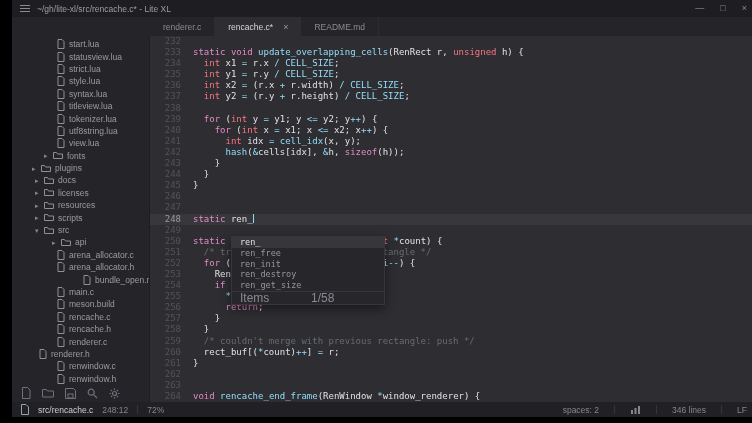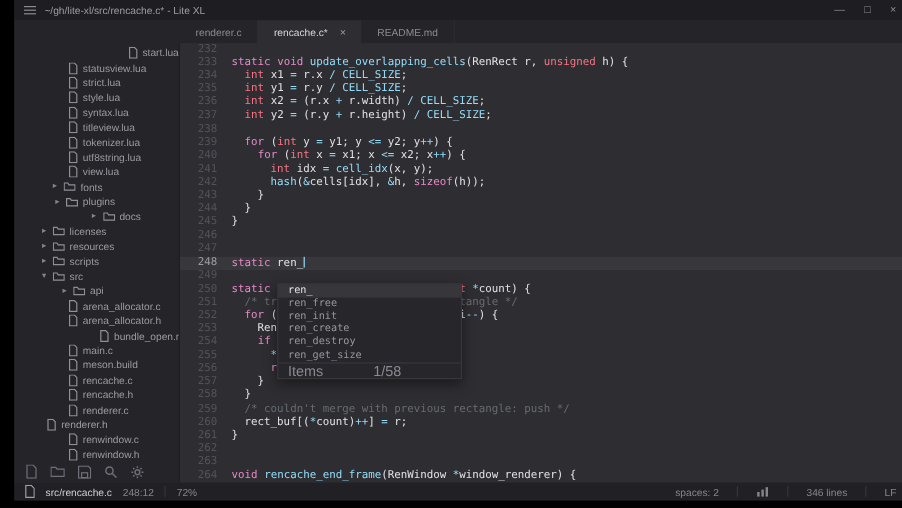--- a/index.html
+++ b/index.html
@@ -90,21 +90,21 @@
           <span class="close">×</span>
         </div>
         <div class="tab">
           <span>README.md</span>
         </div>
       </div>
 
     <div class="main">
       <div class="sidebar">
         <div class="tree">
-            <div class="tree-item" style="padding-left: 45px; justify-content: flex-end;">
+            <div class="tree-item" style="padding-left: 45px;">
               <svg class="ic" width="8" height="10" viewBox="0 0 8 10">
                 <path d="M1 0.5 h4 l2 2 v7 h-6 z" fill="none" stroke="#8f8f95" stroke-width="1"></path>
               </svg>
               <span>start.lua</span>
             </div>
             <div class="tree-item" style="padding-left: 45px;">
               <svg class="ic" width="8" height="10" viewBox="0 0 8 10">
                 <path d="M1 0.5 h4 l2 2 v7 h-6 z" fill="none" stroke="#8f8f95" stroke-width="1"></path>
               </svg>
               <span>statusview.lua</span>
@@ -151,28 +151,28 @@
               </svg>
               <span>view.lua</span>
             </div>
             <div class="tree-item" style="padding-left: 32px;">
               <span class="chev">▸</span>
               <svg class="ic" width="10" height="9" viewBox="0 0 10 9">
                 <path d="M0.5 1.5 h3 l1 1.5 h5 v4.5 h-9 z" fill="none" stroke="#8f8f95" stroke-width="1"></path>
               </svg>
               <span>fonts</span>
             </div>
-            <div class="tree-item" style="padding-left: 34px;">
+            <div class="tree-item" style="padding-left: 20px;">
               <span class="chev">▸</span>
               <svg class="ic" width="10" height="9" viewBox="0 0 10 9">
                 <path d="M0.5 1.5 h3 l1 1.5 h5 v4.5 h-9 z" fill="none" stroke="#8f8f95" stroke-width="1"></path>
               </svg>
               <span>plugins</span>
             </div>
-            <div class="tree-item" style="padding-left: 33px; justify-content: center;">
+            <div class="tree-item" style="padding-left: 23px;">
               <span class="chev">▸</span>
               <svg class="ic" width="10" height="9" viewBox="0 0 10 9">
                 <path d="M0.5 1.5 h3 l1 1.5 h5 v4.5 h-9 z" fill="none" stroke="#8f8f95" stroke-width="1"></path>
               </svg>
               <span>docs</span>
             </div>
             <div class="tree-item" style="padding-left: 23px;">
               <span class="chev">▸</span>
               <svg class="ic" width="10" height="9" viewBox="0 0 10 9">
                 <path d="M0.5 1.5 h3 l1 1.5 h5 v4.5 h-9 z" fill="none" stroke="#8f8f95" stroke-width="1"></path>
@@ -350,21 +350,20 @@
             <div class="line"><span class="gutter">262</span><span class="code"></span></div>
             <div class="line"><span class="gutter">263</span><span class="code"></span></div>
             <div class="line"><span class="gutter">264</span><span class="code"><span class="tok-k">void</span><span class="tok-n"> </span><span class="tok-f">rencache_end_frame</span><span class="tok-n">(RenWindow </span><span class="tok-o">*</span><span class="tok-n">window_renderer) {</span></span></div>
           </div>
 
         <div class="popup">
           <div>
               <div class="item sel">ren_</div>
               <div class="item">ren_free</div>
               <div class="item">ren_init</div>
-              <div class="item">ren_create</div>
               <div class="item">ren_destroy</div>
               <div class="item">ren_get_size</div>
             </div>
           <div class="foot">
             <span>Items</span>
             <span class="cnt">1/58</span>
           </div>
         </div>
       </div>
     </div>

